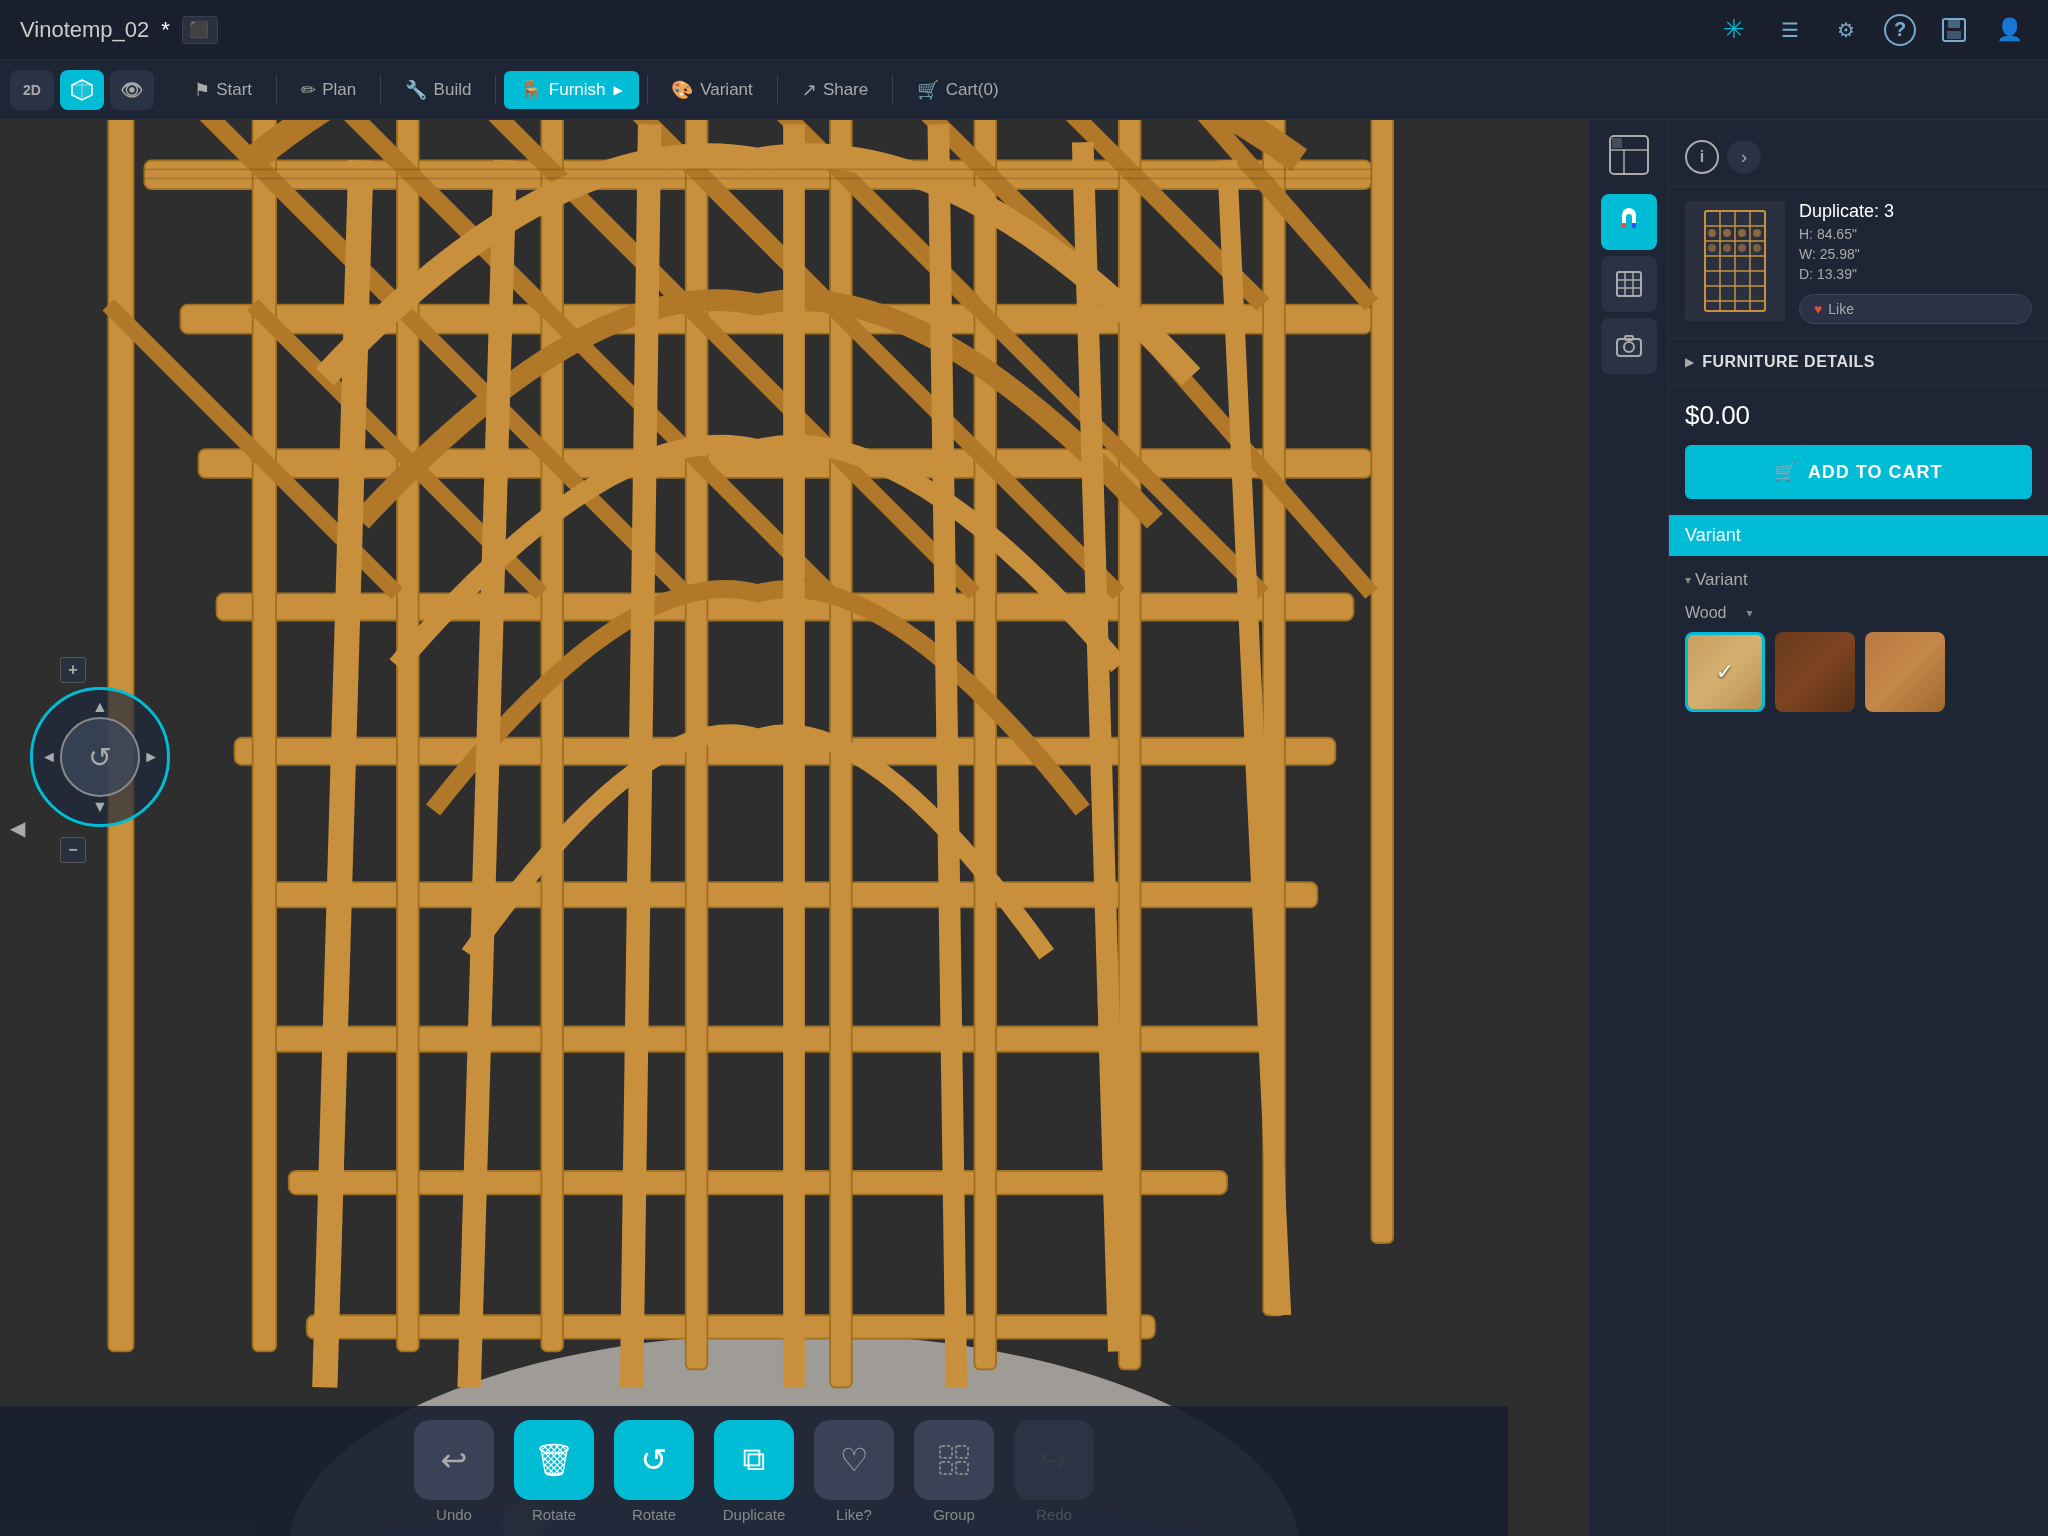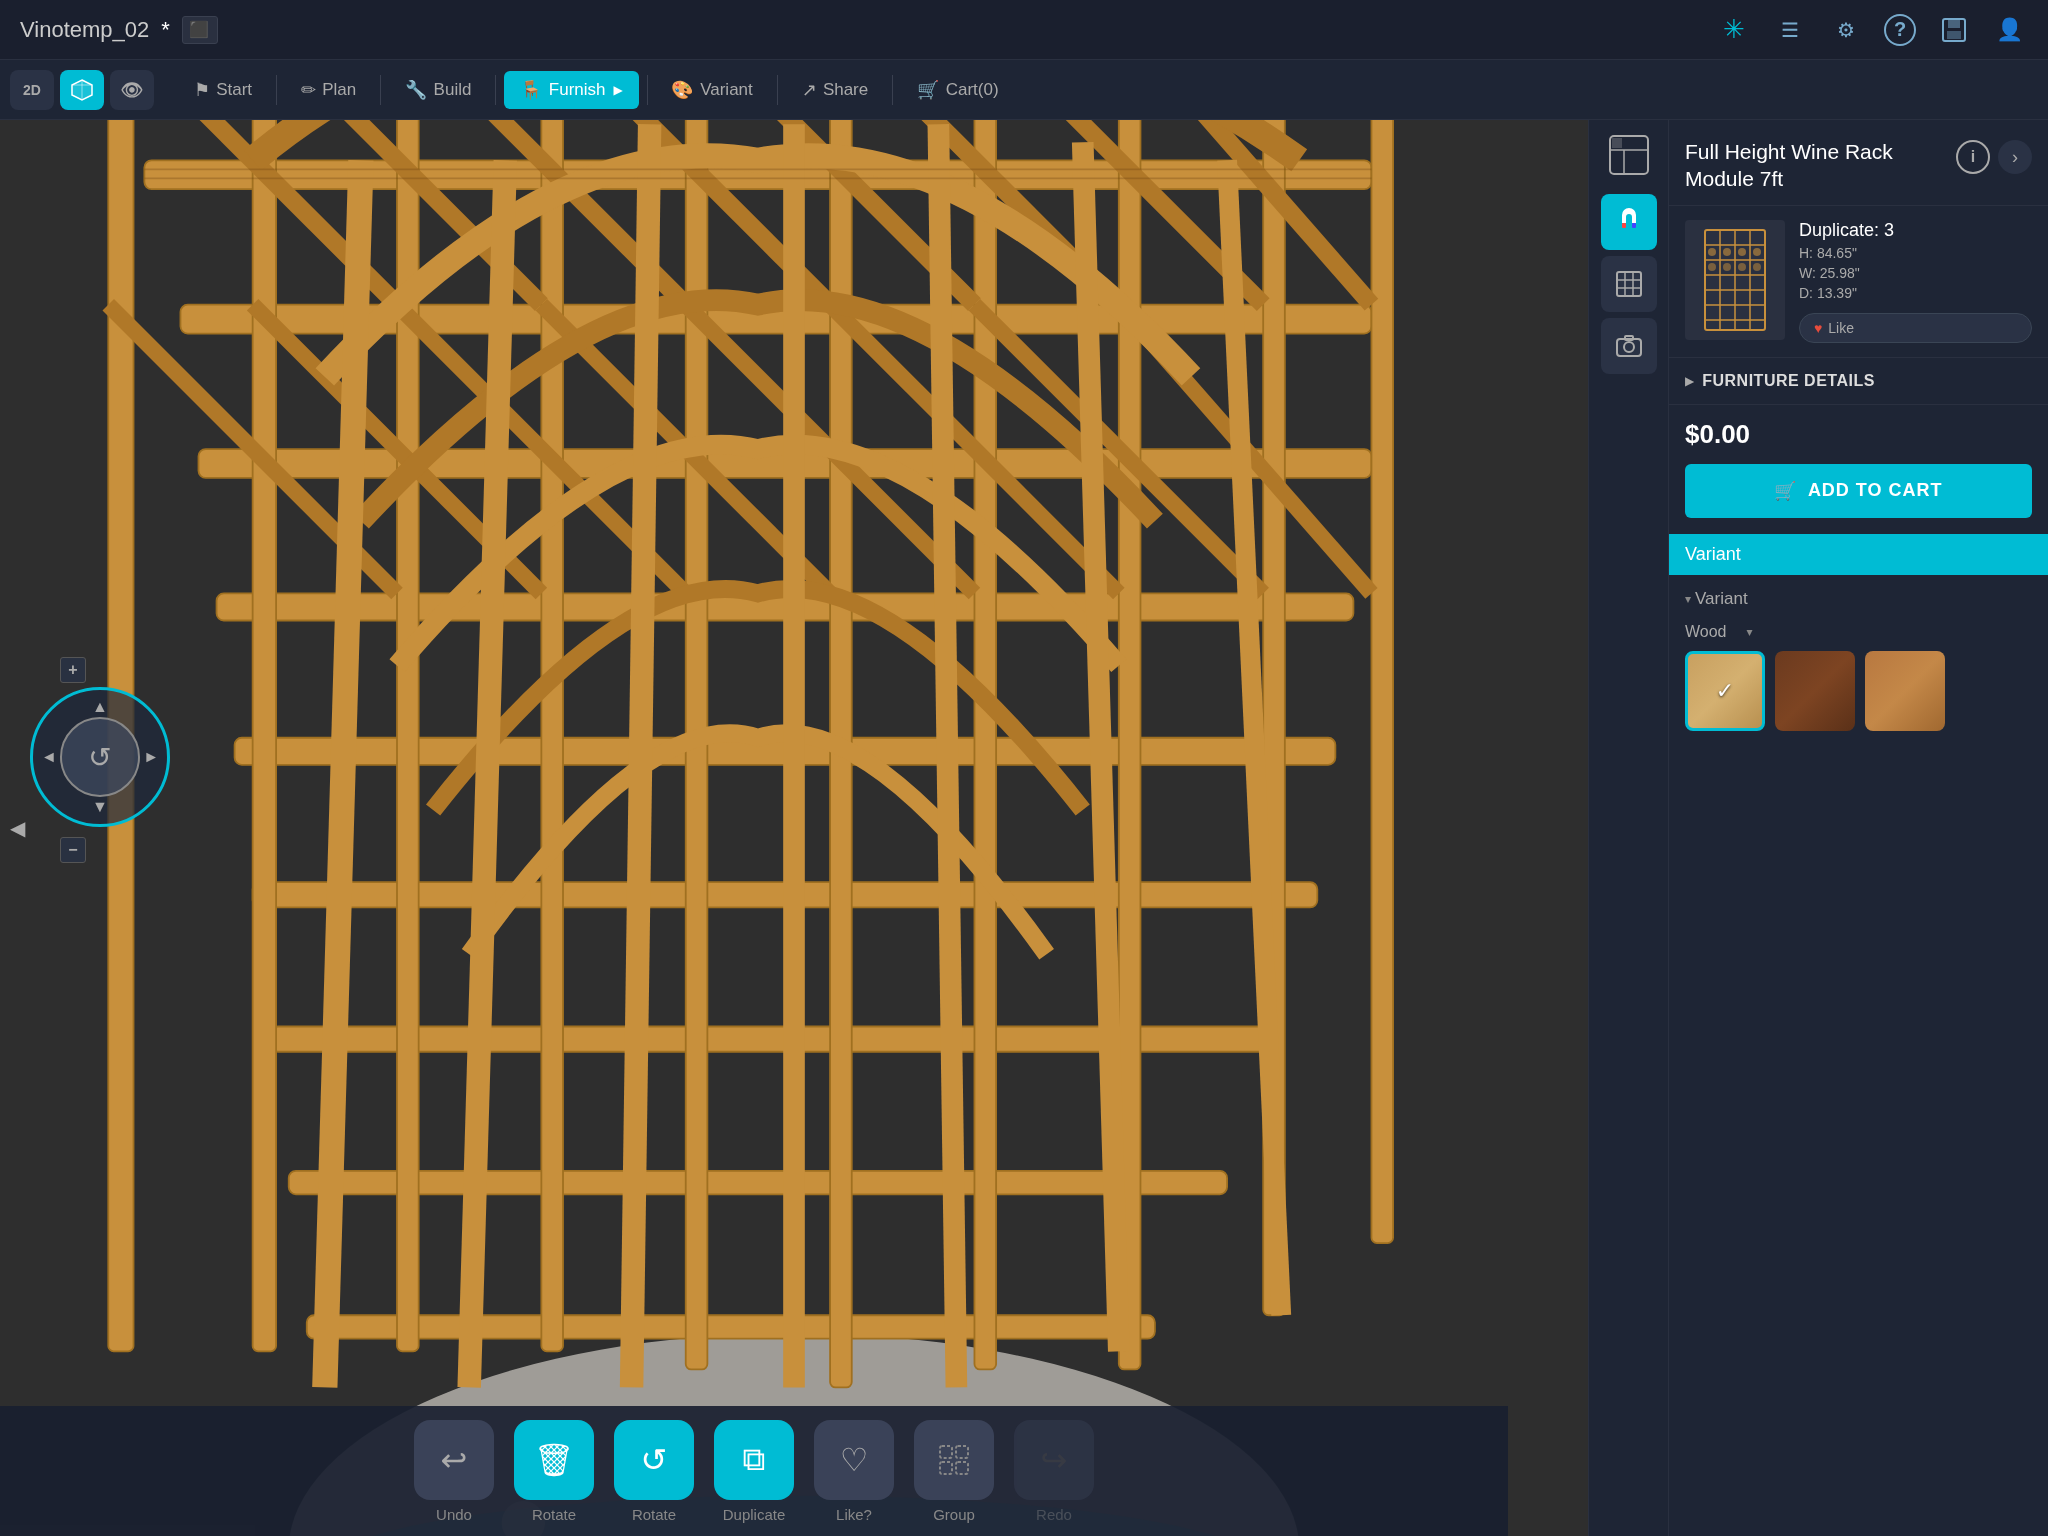--- a/index.html
+++ b/index.html
@@ -351,21 +351,21 @@
       font-size: 12px;
     }
 
     
     .price-section {
       padding: 14px 16px 10px;
     }
     .price {
       font-size: 26px;
       color: #fff;
-      font-weight: 700;
+      font-weight: 400;
       margin-top: 8px;
     }
 
     
     .add-to-cart-btn {
       margin: 4px 16px 16px;
       background: #00bcd4;
       color: #fff;
       border: none;
       border-radius: 6px;
@@ -748,21 +748,20 @@
         <rect x="2" y="7" width="24" height="17" rx="3" fill="none" stroke="#aaa" stroke-width="2"></rect>
         <circle cx="14" cy="15" r="5" fill="none" stroke="#aaa" stroke-width="2"></circle>
         <rect x="10" y="4" width="8" height="4" rx="1" fill="none" stroke="#aaa" stroke-width="2"></rect>
       </svg>
     </div>
   </div>
 
   <div class="right-panel">
 
     <div class="panel-header">
-      <span class="panel-title">Full Height Wine Rack Module 7ft</span>
       <div class="panel-header-icons">
         <div class="panel-icon-btn" style="border:2px solid #aaa; border-radius:50%; width:34px; height:34px; font-size:16px; font-weight:bold;">i</div>
         <div class="panel-icon-btn" style="background:#2a3245; border-radius:50%; width:34px; height:34px; font-size:18px;">›</div>
       </div>
     </div>
 
     <div class="product-info">
       <div class="product-thumb">
 
         <svg width="80" height="110" viewBox="0 0 80 110">

